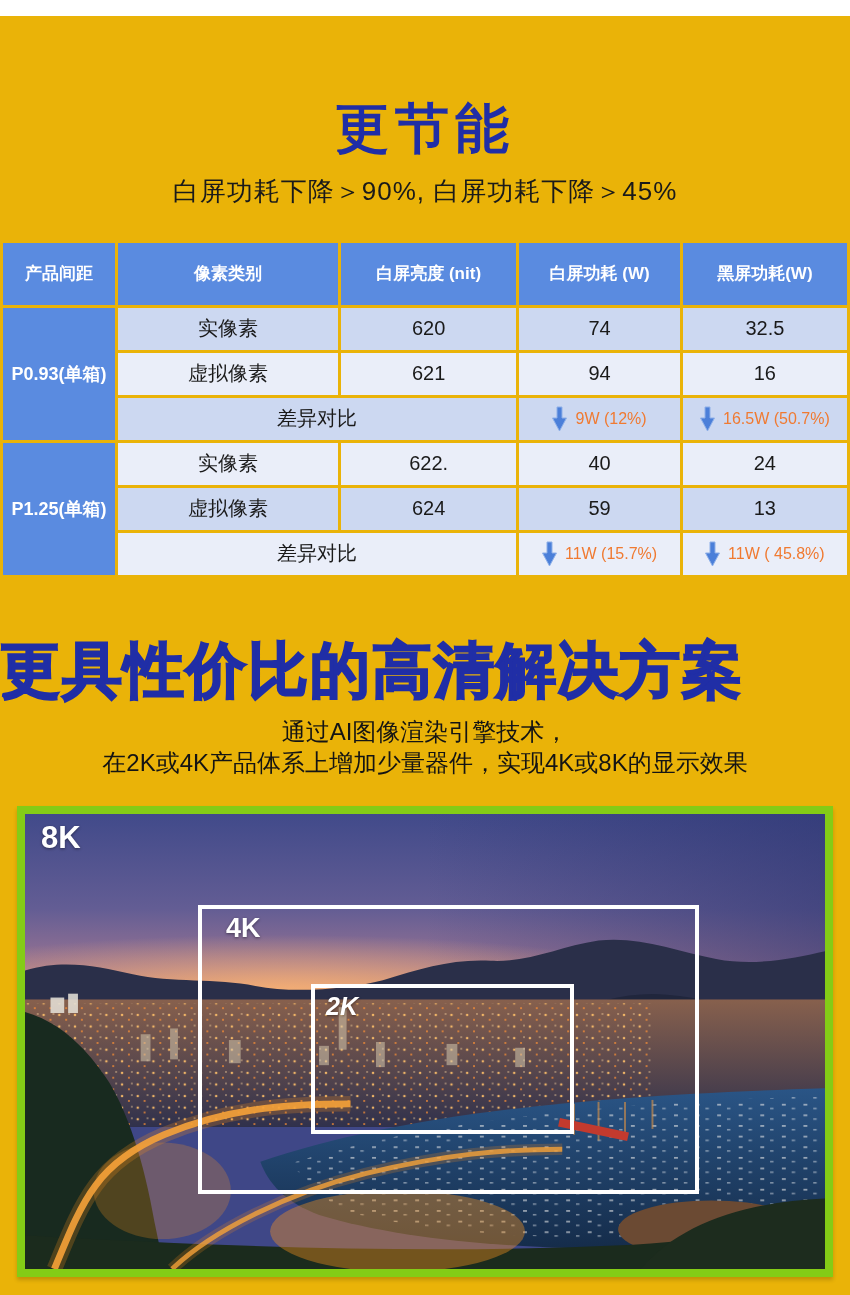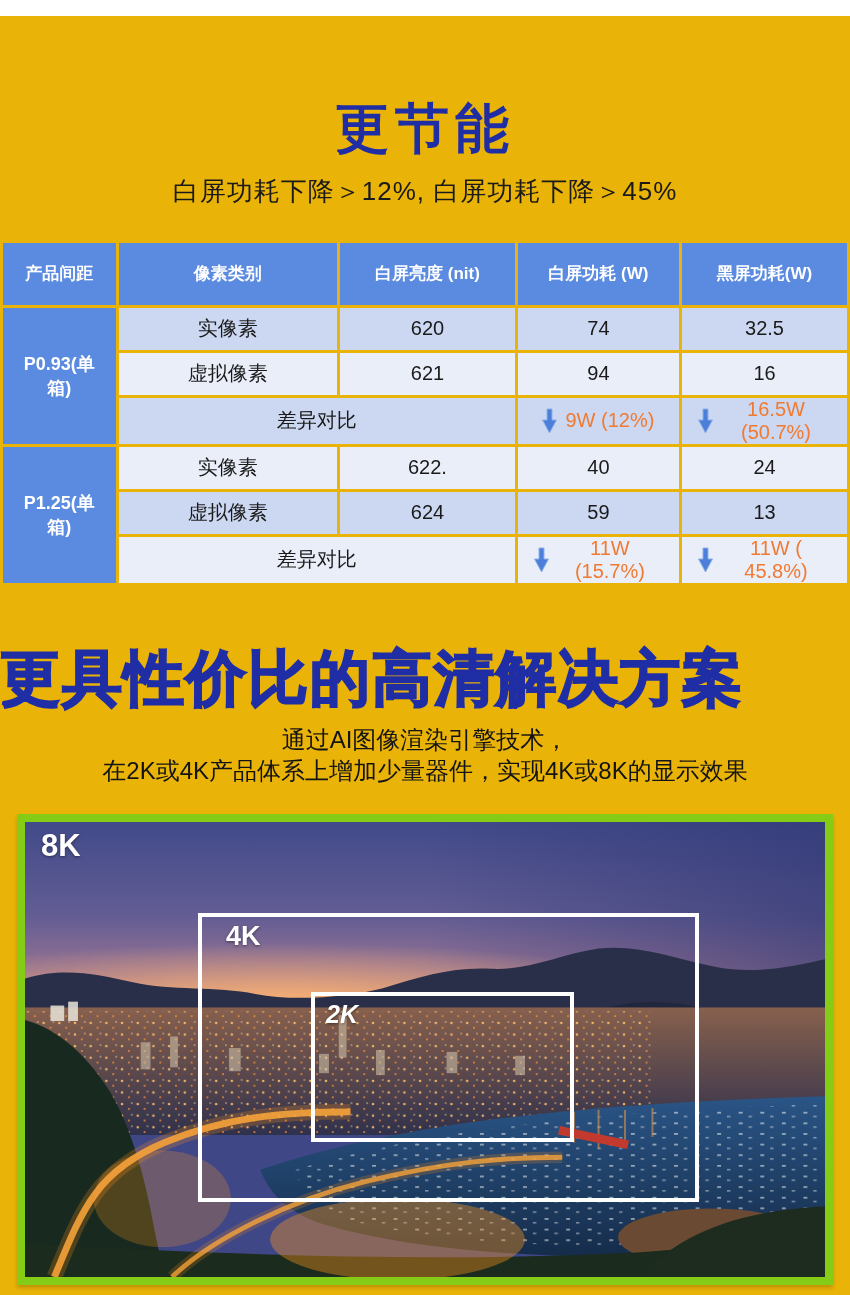--- a/index.html
+++ b/index.html
@@ -4,29 +4,29 @@
 <style>
   * { box-sizing: border-box; }
   body { margin:0; background:#ffffff; font-family:"Liberation Sans","DejaVu Sans",sans-serif; }
   .page { width:850px; margin:16px auto; background:#eab308; padding-top:84px; padding-bottom:23px; }
 
   .main-title { text-align:center; color:#202ea6; font-size:54px; line-height:1.05;
     font-weight:900; letter-spacing:6px; margin:0; }
   .subtitle { text-align:center; color:#1a1a1a; font-size:26px; margin-top:17px; letter-spacing:1px; }
 
   table.power { width:850px; border-collapse:separate; border-spacing:3px; margin-top:31px; }
-  table.power th, table.power td { text-align:center; vertical-align:middle; padding:0 16px; }
+  table.power th, table.power td { text-align:center; vertical-align:middle; padding:0 4px; }
   th.hdr { background:#5a8be0; color:#ffffff; font-size:17px; font-weight:bold; height:62px; }
   td.prod { background:#5a8be0; color:#ffffff; font-size:18px; font-weight:bold; }
   tr.rows td.c { height:42px; font-size:20px; color:#1a1a1a; }
   tr.r-a td.c { background:#ccd8f1; }
   tr.r-b td.c { background:#eaeef9; }
   td.diffcell { }
   .diffwrap { display:flex; align-items:center; justify-content:center; gap:8px; }
-  .diffval { color:#f07a31; font-size:20px; }
+  .diffval { color:#f07a31; font-size:16px; }
   .arr { display:inline-flex; line-height:0; }
 
   .hd-title { color:#202ea6; font-size:60px; line-height:1.1;
     font-weight:900; letter-spacing:2px; margin-top:60px;
     -webkit-text-stroke:2px #202ea6; }
   .hd-desc { text-align:center; color:#141414; font-size:24px; line-height:1.32; margin-top:12px; }
 
   .photo { position:relative; width:816px; height:471px; margin:27px auto 0 auto;
     border:8px solid #84cc16; overflow:hidden; background:#3f4787;
     box-shadow:0 3px 4px rgba(0,0,0,0.18);text-align:center; }
@@ -40,21 +40,21 @@
     border:4px solid #ffffff; }
   .lbl-4k { left:24px; top:4px; font-size:27px; }
   .lbl-2k { left:11px; top:4px; font-size:25px; }
 </style>
 </head>
 <body>
 
 <div class="page">
 
   <h1 class="main-title">更节能</h1>
-  <div class="subtitle">白屏功耗下降＞12%, 白屏功耗下降＞45%</div>
+  <div class="subtitle">白屏功耗下降＞90%, 白屏功耗下降＞45%</div>
 
   <table class="power">
     <colgroup>
       <col style="width:113px">
         <col style="width:227px">
         <col style="width:180px">
       <col style="width:163px">
         <col style="width:167px">
     </colgroup>
     <tbody>

